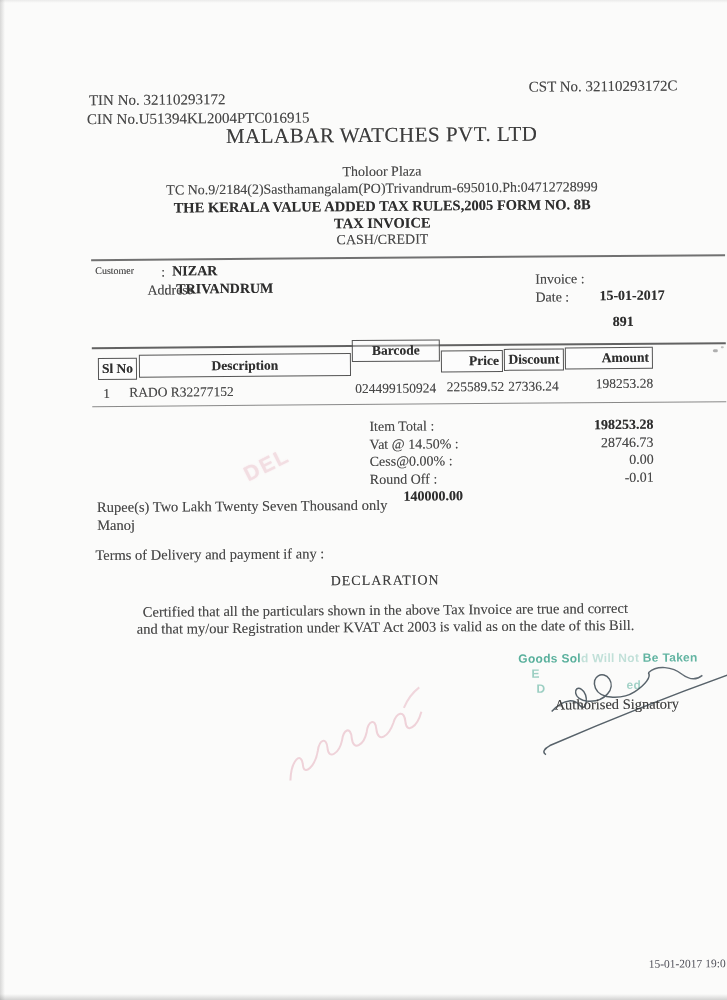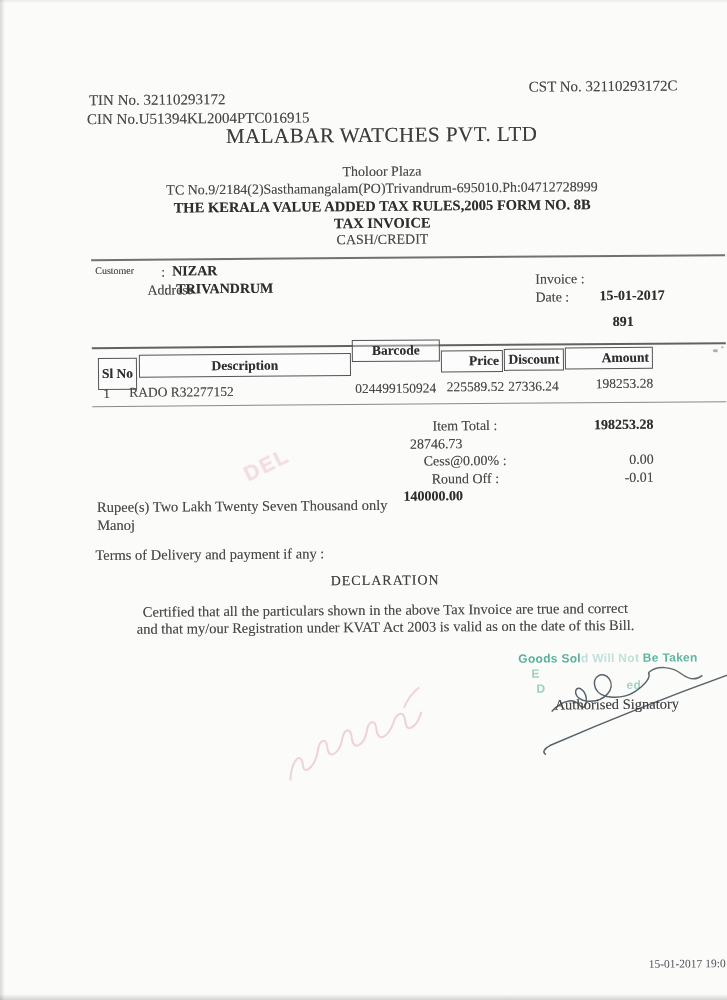--- a/index.html
+++ b/index.html
@@ -49,38 +49,38 @@
 
   .hbox{
     position:absolute;
     border:1.5px solid rgba(55,55,55,.85);
     font-weight:700;font-size:13.5px;color:#2e2e2e;
     display:flex;align-items:center;box-sizing:border-box;
     background:rgba(255,255,255,.35);
   }
   .hc{justify-content:center;}
   .hr-{justify-content:flex-end;padding-right:3px;text-align:center;}
-  .hb-slno{left:99px;top:356px;width:39px;height:32px;}
+  .hb-slno{left:99px;top:356px;width:39px;height:22px;}
   .hb-desc{left:140px;top:353px;width:212px;height:23px;}
   .hb-barcode{left:353px;top:340px;width:88px;height:22px;}
   .hb-price{left:442px;top:351px;width:62px;height:22px;}
   .hb-discount{left:505px;top:350px;width:60px;height:22px;}
   .hb-amount{left:566px;top:349px;width:88px;height:22px;}
 
   .cell{position:absolute;font-size:13.5px;}
   .rc-sl{left:104px;top:384px;}
   .rc-desc{left:130px;top:383px;}
   .rc-barcode{left:356px;top:381px;}
   .rc-price{left:442px;top:380px;width:63px;text-align:right;}
   .rc-discount{left:509px;top:380px;}
   .rc-amount{left:566px;top:378px;width:88px;text-align:right;}
 
   .totals{position:absolute;left:370px;top:418px;width:284px;font-size:14px;}
   .trow{display:flex;line-height:17.5px;}
-  .tlabel{width:191px;text-align:center;}
+  .tlabel{width:191px;text-align:left;}
   .tvalue{width:93px;text-align:right;}
 
   .words{left:97px;top:497px;font-size:14.5px;}
   .manoj{left:97px;top:515px;font-size:14.5px;}
   .terms{left:95px;top:545px;font-size:14.5px;}
   .decl-title{top:573px;font-size:14px;letter-spacing:1px;color:#3d3d3d;}
   .decl1{top:602px;font-size:14.5px;}
   .decl2{top:619px;font-size:14.5px;}
 
   .green-stamp{
@@ -164,20 +164,21 @@
     </div>
 
     <div class="rule rule3"></div>
 
     <div class="totals">
       <div class="trow">
         <span class="tlabel">Item Total :</span>
         <span class="tvalue bold">198253.28</span>
       </div>
       <div class="trow">
+        <span class="tlabel">Vat @ 14.50% :</span>
         <span class="tvalue">28746.73</span>
       </div>
       <div class="trow">
         <span class="tlabel">Cess@0.00% :</span>
         <span class="tvalue">0.00</span>
       </div>
       <div class="trow">
         <span class="tlabel">Round Off :</span>
         <span class="tvalue">-0.01</span>
       </div>

